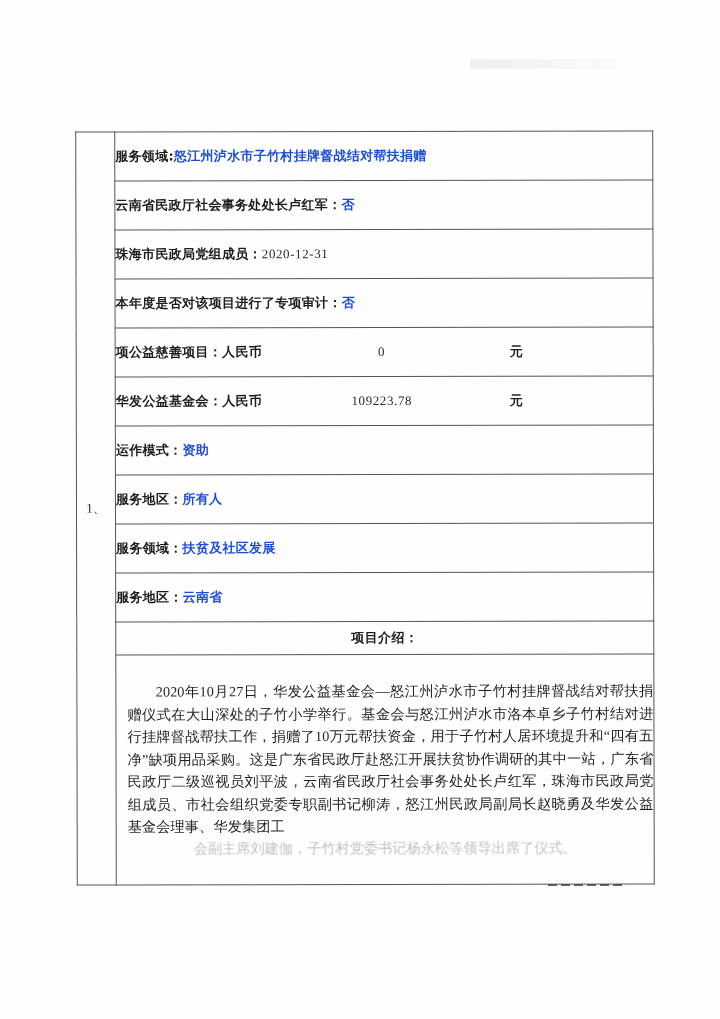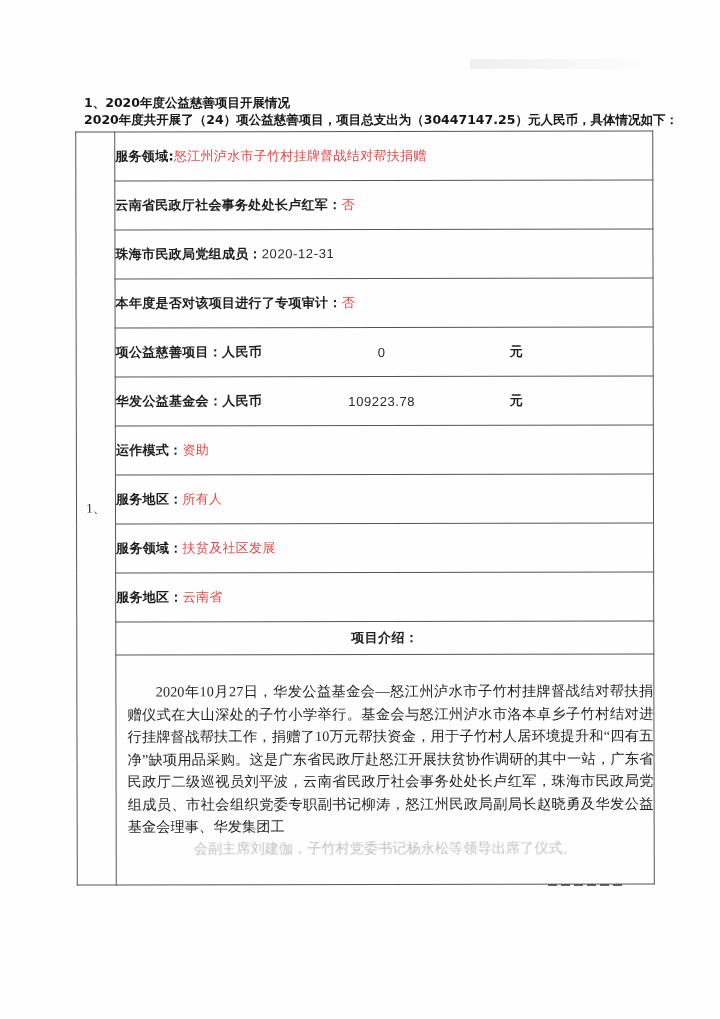--- a/index.html
+++ b/index.html
@@ -84,26 +84,26 @@
   .row-cell {
     height: 48px;
     padding-left: 22px;
     font-family: "DejaVu Sans", "Liberation Sans", sans-serif;
   }
   .lbl {
     font-weight: bold;
     letter-spacing: 0.3px;
   }
   .val {
-    font-weight: normal;
+    font-weight: bold;
     letter-spacing: 0.3px;
-    color: #ef4444;
+    color: #1d4ed8;
   }
   .val-mono {
-    font-family: Liberation Sans, sans-serif;
+    font-family: Liberation Serif, serif;
     font-size: 13px;
     letter-spacing: 0.6px;
     color: #2b2b2b;
   }
   .money-row {
     display: flex;
     align-items: center;
     height: 100%;
   }
   .money-label { width: 186px; flex: none; }
@@ -162,23 +162,21 @@
   }
 </style>
 </head>
 <body>
 
 <div class="page">
 
   <div class="scan-smudge-top"></div>
 
 
-  <div class="heading-sub">1、2020年度公益慈善项目开展情况</div>
-
-  <div class="heading-summary">2020年度共开展了（24）项公益慈善项目，项目总支出为（30447147.25）元人民币，具体情况如下：</div>
+
 
   <div class="tbl-wrap">
     <table class="tbl">
       <tbody>
         <tr>
           <td class="idx-cell" rowspan="12">1、</td>
           <td class="row-cell">
             <span class="lbl">服务领域:</span><span class="val">怒江州泸水市子竹村挂牌督战结对帮扶捐赠</span>
           </td>
         </tr>

